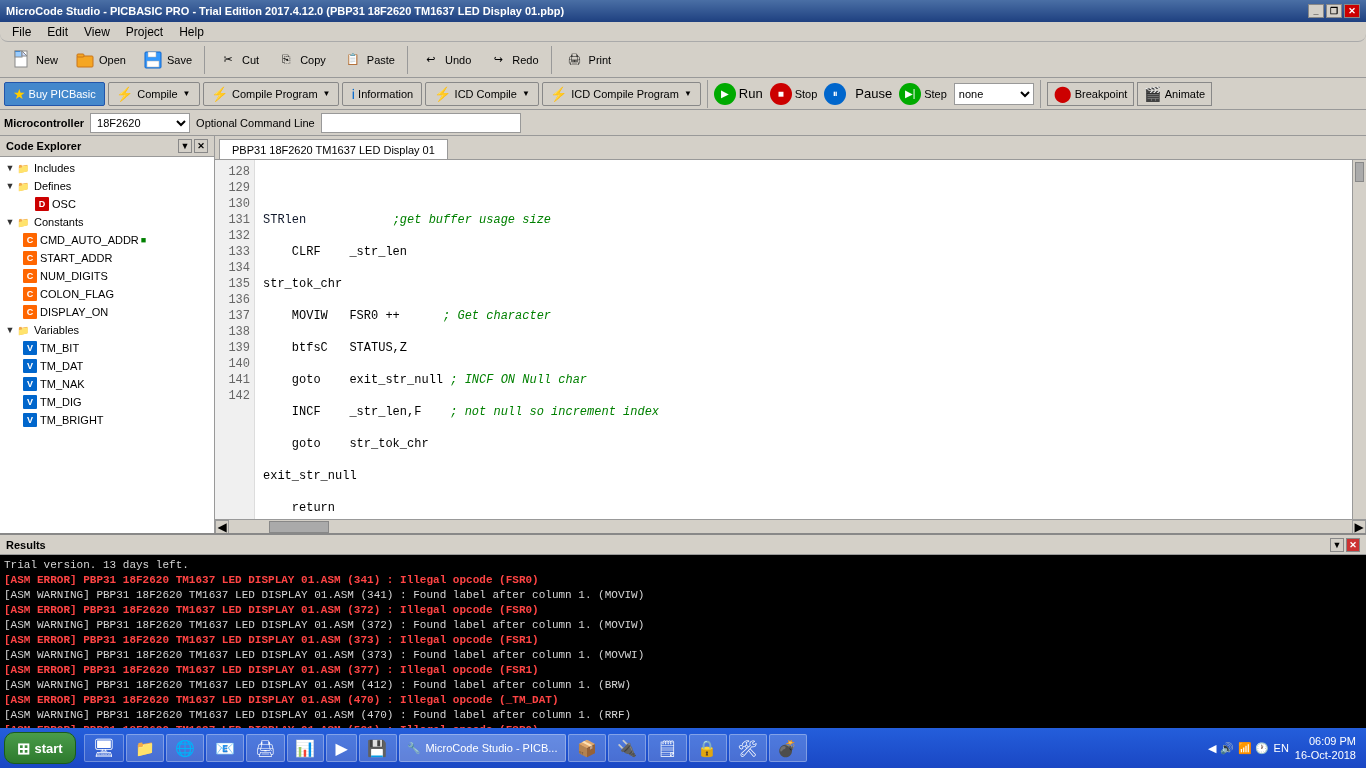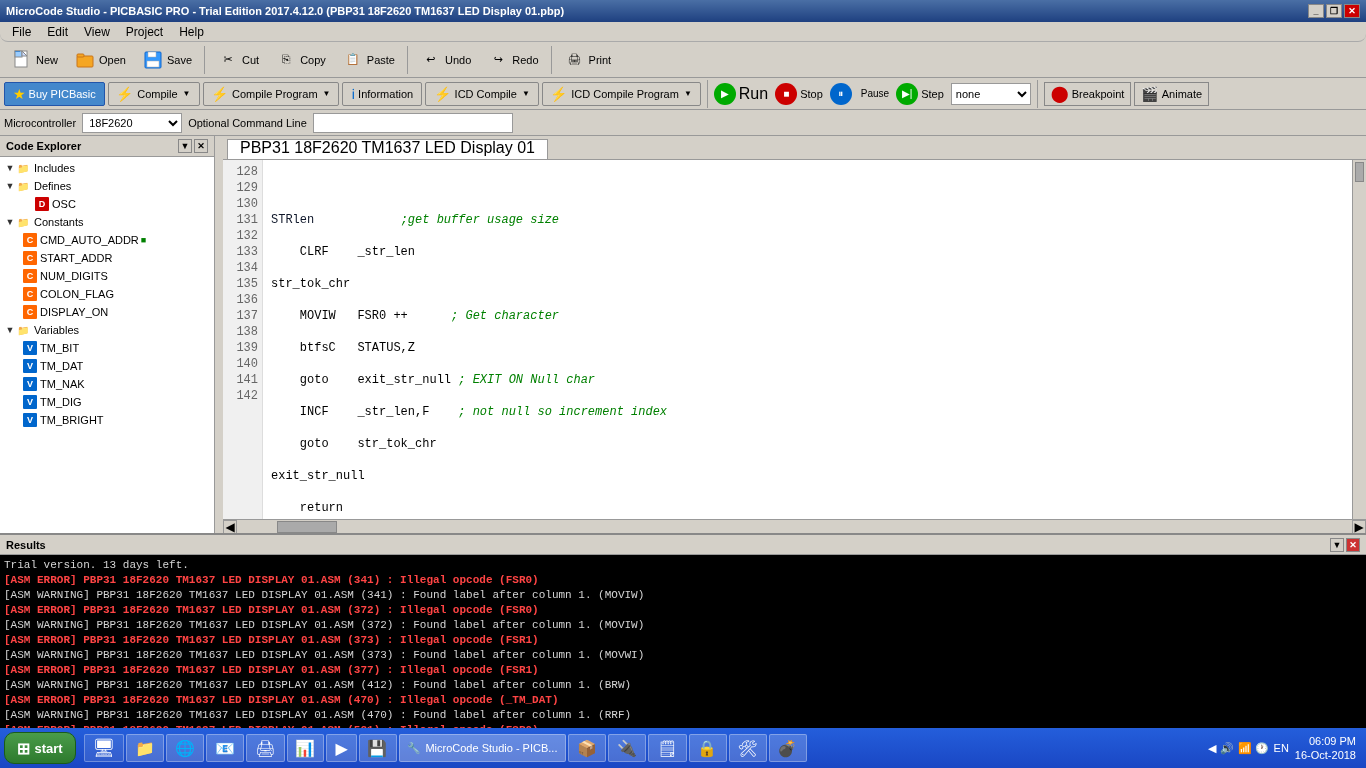--- a/index.html
+++ b/index.html
@@ -99,21 +99,21 @@
     #micro-bar {
       background: #d4d0c8;
       height: 26px;
       display: flex;
       align-items: center;
       padding: 2px 4px;
       border-bottom: 1px solid #999;
       gap: 6px;
       font-size: 11px;
     }
-    .micro-label { font-weight: normal; }
+    .micro-label { font-weight: bold; }
     .micro-select {
       height: 20px;
       font-size: 11px;
       background: white;
       border: 1px solid #999;
       padding: 0 2px;
       width: 100px;
     }
     .cmd-input {
       height: 20px;
@@ -121,21 +121,20 @@
       background: white;
       border: 1px solid #999;
       padding: 0 4px;
       width: 200px;
     }
     
     
     #main-area {
       display: flex;
       height: calc(768px - 22px - 20px - 36px - 32px - 26px - 28px - 22px);
-      gap: 8px;
     }
     
     
     #left-panel {
       width: 215px;
       background: white;
       border-right: 1px solid #999;
       display: flex;
       flex-direction: column;
       flex-shrink: 0;
@@ -189,26 +188,26 @@
       display: flex;
       align-items: flex-end;
       padding: 0 4px;
       border-bottom: 1px solid #999;
     }
     .tab {
       background: #f0f0f0;
       border: 1px solid #999;
       border-bottom: none;
       padding: 2px 12px;
-      font-size: 16px;
+      font-size: 11px;
       cursor: pointer;
       margin-right: 2px;
       height: 20px;
       display: flex;
-      align-items: flex-end;
+      align-items: center;
     }
     .tab.active { background: white; font-weight: normal; }
     
     
     #code-editor {
       flex: 1;
       background: white;
       overflow: hidden;
       display: flex;
       font-family: 'Courier New', monospace;
@@ -462,25 +461,25 @@
     <span>ICD Compile</span>
     <span class="dropdown-arrow">▼</span>
   </button>
   <button class="tool2-btn">
     <span class="green-icon">⚡</span>
     <span>ICD Compile Program</span>
     <span class="dropdown-arrow">▼</span>
   </button>
   <div class="separator"></div>
   <div class="run-btn" style="cursor:pointer;">▶</div>
-  <span style="font-size:16px;margin-right:4px;">Run</span>
+  <span style="font-size:13px;margin-right:4px;">Run</span>
   <div class="stop-btn" style="cursor:pointer;">■</div>
   <span style="font-size:11px;margin-right:4px;">Stop</span>
   <div class="pause-btn" style="cursor:pointer;">⏸</div>
-  <span style="font-size:10px;margin-right:4px;padding-left:6px;">Pause</span>
+  <span style="font-size:13px;margin-right:4px;padding-left:6px;">Pause</span>
   <div class="step-btn" style="cursor:pointer;">▶|</div>
   <span style="font-size:11px;margin-right:4px;">Step</span>
   <select class="none-select">
     <option>none</option>
   </select>
   <div class="separator"></div>
   <button class="breakpoint-btn">
     <span class="breakpoint-icon">⬤</span>
     <span>Breakpoint</span>
   </button>
@@ -642,21 +641,21 @@
         <div>141</div>
         <div>142</div>
       </div>
       <div id="code-content">
 <div class="code-line">&nbsp;</div>
 <div class="code-line"><span style="color:#0f172a">STRlen</span>            <span class="code-comment">;get buffer usage size</span></div>
 <div class="code-line">    CLRF    _str_len</div>
 <div class="code-line">str_tok_chr</div>
 <div class="code-line">    MOVIW   FSR0 ++      <span class="code-comment">; Get character</span></div>
 <div class="code-line">    btfsC   STATUS,Z</div>
-<div class="code-line">    goto    exit_str_null <span class="code-comment">; EXIT ON Null char</span></div>
+<div class="code-line">    goto    exit_str_null <span class="code-comment">; INCF ON Null char</span></div>
 <div class="code-line">    INCF    _str_len,F    <span class="code-comment">; not null so increment index</span></div>
 <div class="code-line">    goto    str_tok_chr</div>
 <div class="code-line">exit_str_null</div>
 <div class="code-line">    return</div>
 
 
 
 
       </div>
       <div id="editor-scrollbar">

